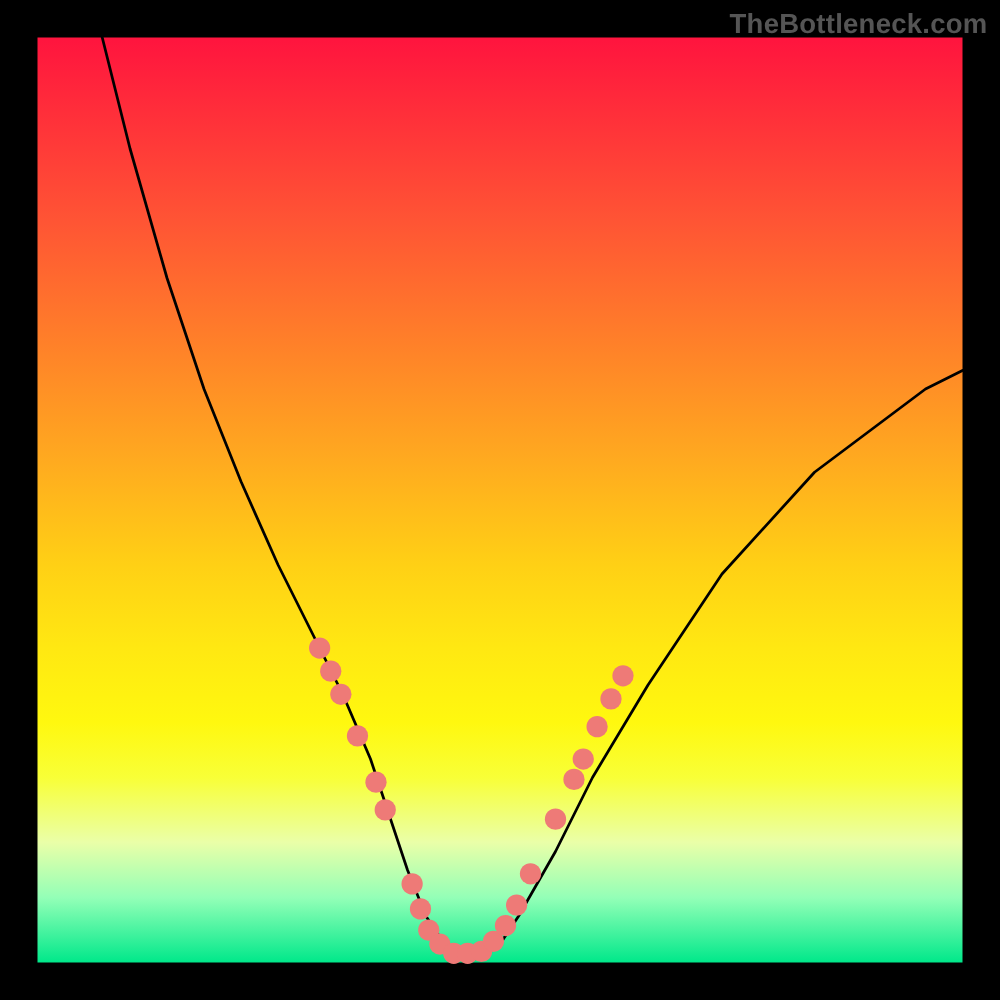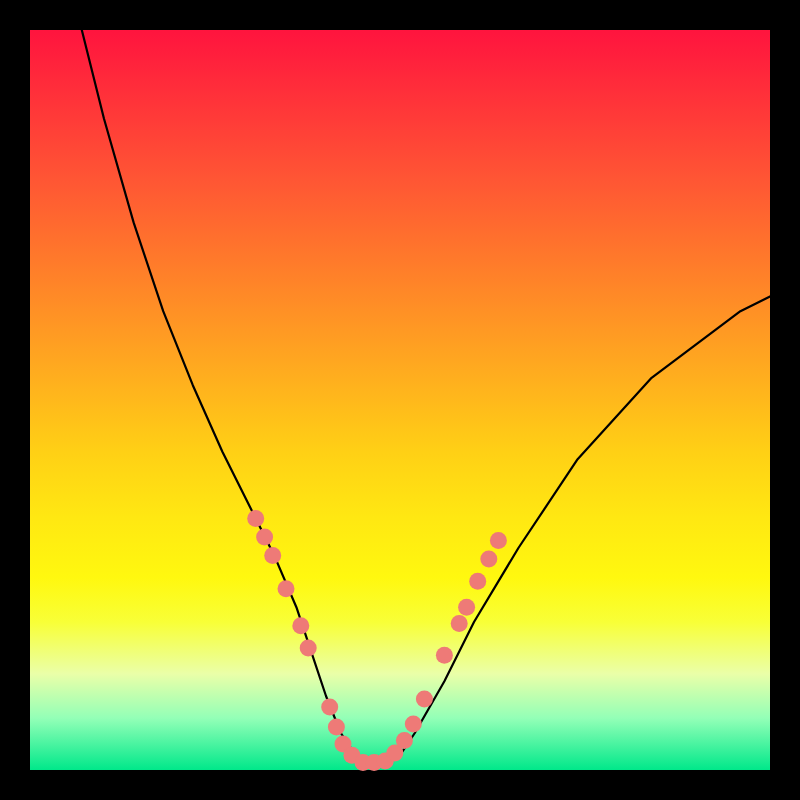--- a/index.html
+++ b/index.html
@@ -84,13 +84,14 @@
           <circle cx="394.4" cy="669.0" r="8.5" fill="#ee7a77" stroke="#cc5754" stroke-width="0"></circle>
           <circle cx="414.4" cy="625.3" r="8.5" fill="#ee7a77" stroke="#cc5754" stroke-width="0"></circle>
           <circle cx="429.2" cy="593.5" r="8.5" fill="#ee7a77" stroke="#cc5754" stroke-width="0"></circle>
           <circle cx="436.6" cy="577.2" r="8.5" fill="#ee7a77" stroke="#cc5754" stroke-width="0"></circle>
           <circle cx="447.7" cy="551.3" r="8.5" fill="#ee7a77" stroke="#cc5754" stroke-width="0"></circle>
           <circle cx="458.8" cy="529.1" r="8.5" fill="#ee7a77" stroke="#cc5754" stroke-width="0"></circle>
           <circle cx="468.4" cy="510.6" r="8.5" fill="#ee7a77" stroke="#cc5754" stroke-width="0"></circle>
         </g>
     </svg>
   </div>
+  <div class="watermark">TheBottleneck.com</div>
 </div>
 
 </body></html>

